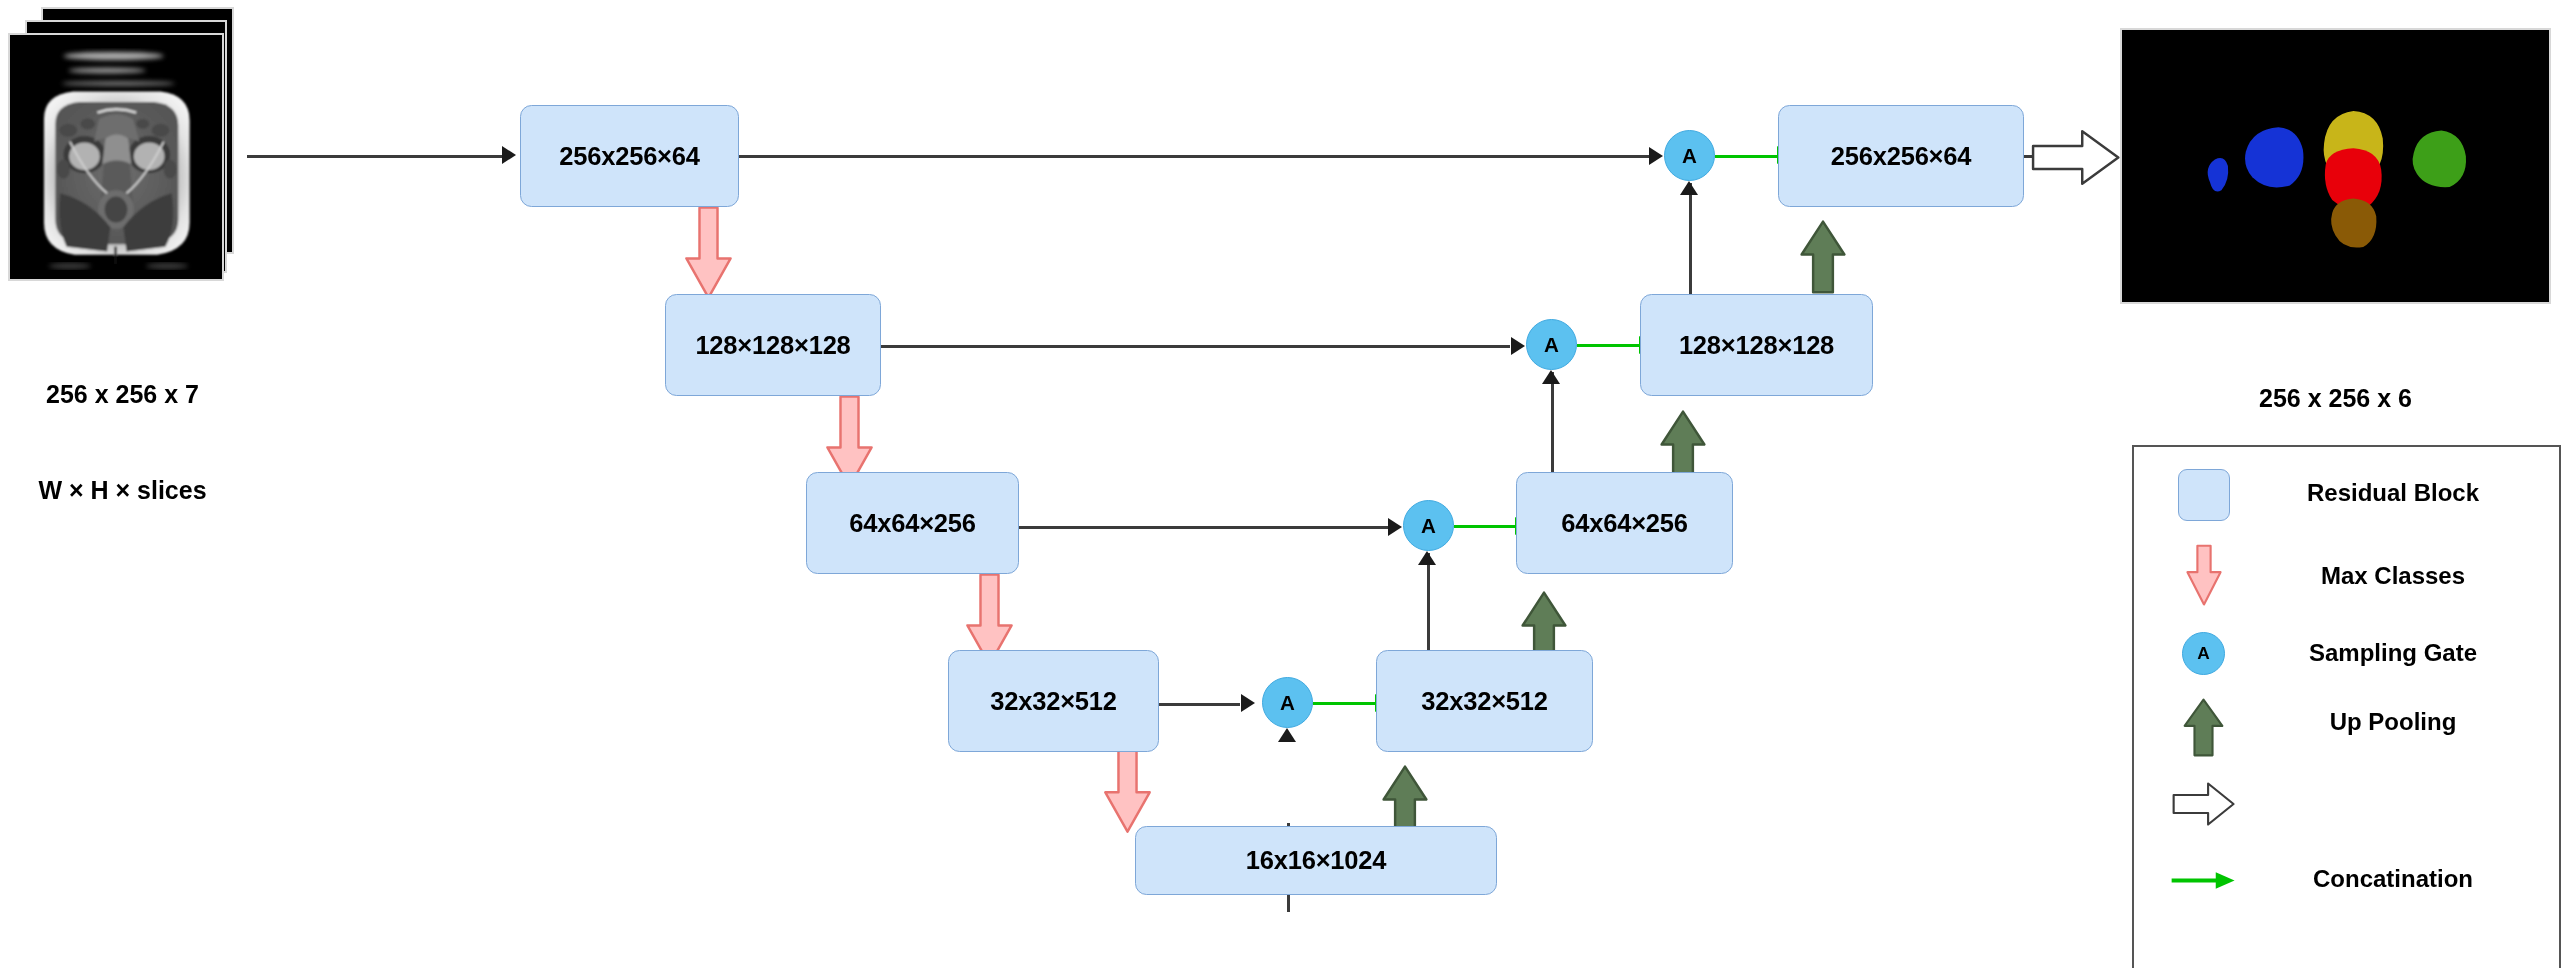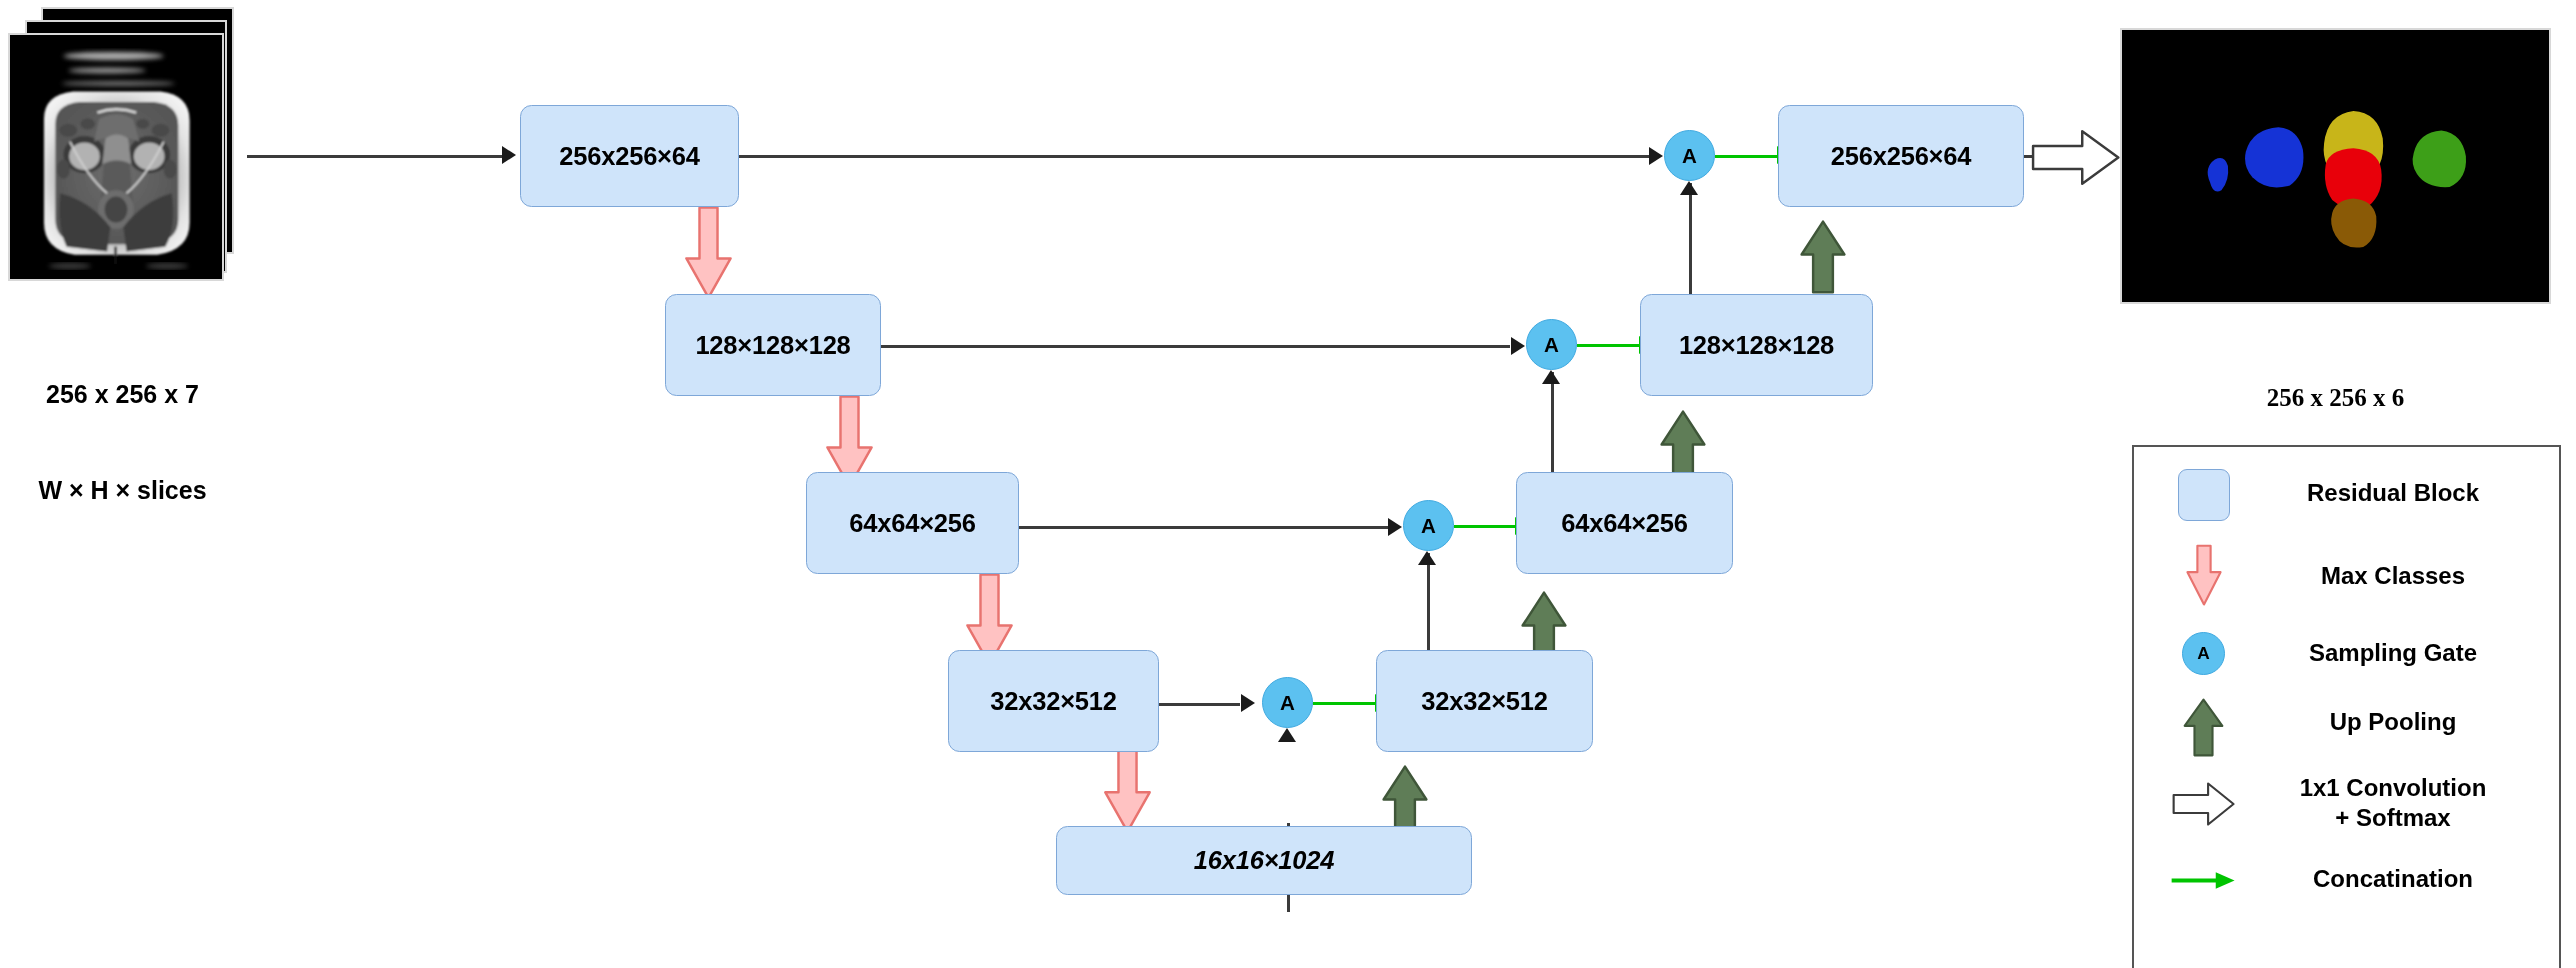--- a/index.html
+++ b/index.html
@@ -139,21 +139,21 @@
           <path d="M248 140 Q252 104 284 100 Q314 102 320 134 Q322 154 316 166 L252 168 Q246 156 248 140 Z" fill="#c8b519"></path>
           <path d="M250 166 Q254 148 284 146 Q314 148 318 172 Q322 202 302 218 Q276 226 258 210 Q246 192 250 166 Z" fill="#e8000a"></path>
           <path d="M258 226 Q262 210 284 208 Q308 210 312 230 Q314 258 296 268 Q272 272 262 254 Q254 240 258 226 Z" fill="#8a5a06"></path>
           <path d="M358 152 Q364 126 392 124 Q418 128 422 156 Q424 184 402 194 Q374 196 362 178 Q354 166 358 152 Z" fill="#3d9f18"></path>
         </g>
       </svg>
     </div>
   </div>
 </div>
 
-<div class="caption" style="left:2120px;top:318px;width:431px;font-family:Liberation Serif, serif;">
+<div class="caption" style="left:2120px;top:318px;width:431px;">
   <div>256 x 256 x 6</div>
   <div>W × H × Classes</div>
 </div>
 
 <div class="hline" style="left:739px;top:155px;width:910px;"></div>
 <div class="arrowhead ah-right" style="left:1649px;top:147px;"></div>
 
 <div class="hline" style="left:881px;top:345px;width:629px;"></div>
 <div class="arrowhead ah-right" style="left:1511px;top:337px;"></div>
 
@@ -231,21 +231,21 @@
   <svg width="91" height="59" viewBox="0 0 110 72">
     <path d="M2 22 L62 22 L62 4 L106 36 L62 68 L62 50 L2 50 Z" fill="#ffffff" stroke="#3b3b3b" stroke-width="3" stroke-linejoin="round"></path>
   </svg>
 </div>
 
 <div class="block" style="left:520px;top:105px;width:219px;height:102px;">256x256×64</div>
 <div class="block" style="left:665px;top:294px;width:216px;height:102px;">128×128×128</div>
 <div class="block" style="left:806px;top:472px;width:213px;height:102px;">64x64×256</div>
 <div class="block" style="left:948px;top:650px;width:211px;height:102px;">32x32×512</div>
 
-<div class="block" style="left:1056px;top:826px;width:416px;height:69px;font-style:italic;">16x16×1024</div>
+<div class="block" style="left:1135px;top:826px;width:362px;height:69px;">16x16×1024</div>
 
 <div class="block" style="left:1376px;top:650px;width:217px;height:102px;">32x32×512</div>
 <div class="block" style="left:1516px;top:472px;width:217px;height:102px;">64x64×256</div>
 <div class="block" style="left:1640px;top:294px;width:233px;height:102px;">128×128×128</div>
 <div class="block" style="left:1778px;top:105px;width:246px;height:102px;">256x256×64</div>
 
 <div class="gate" style="left:1262px;top:677px;">A</div>
 <div class="gate" style="left:1403px;top:500px;">A</div>
 <div class="gate" style="left:1526px;top:319px;">A</div>
 <div class="gate" style="left:1664px;top:130px;">A</div>
@@ -274,22 +274,20 @@
       <path d="M26 2 L49 34 L37 34 L37 70 L15 70 L15 34 L3 34 Z" fill="#5f7d57" stroke="#3f5639" stroke-width="2.6" stroke-linejoin="round"></path>
     </svg>
   </div>
   <div class="legend-label" style="left:115px;top:260px;width:288px;">Up Pooling</div>
 
   <div class="legend-icon" style="left:30px;top:329px;width:79px;height:56px;">
     <svg width="64" height="46" viewBox="0 0 78 56">
       <path d="M2 17 L44 17 L44 3 L75 28 L44 53 L44 39 L2 39 Z" fill="#ffffff" stroke="#3b3b3b" stroke-width="2.6" stroke-linejoin="round"></path>
     </svg>
   </div>
-  <div class="legend-label" style="left:115px;top:326px;width:288px;">1x1 Convolution
-+ Softmax</div>
 
   <div class="legend-icon" style="left:30px;top:413px;width:79px;height:41px;">
     <svg width="67" height="25" viewBox="0 0 82 30">
       <line x1="2" y1="15" x2="58" y2="15" stroke="#00c400" stroke-width="5"></line>
       <path d="M56 5 L79 15 L56 25 Z" fill="#00c400"></path>
     </svg>
   </div>
   <div class="legend-label" style="left:115px;top:417px;width:288px;">Concatination</div>
 </div>
 

